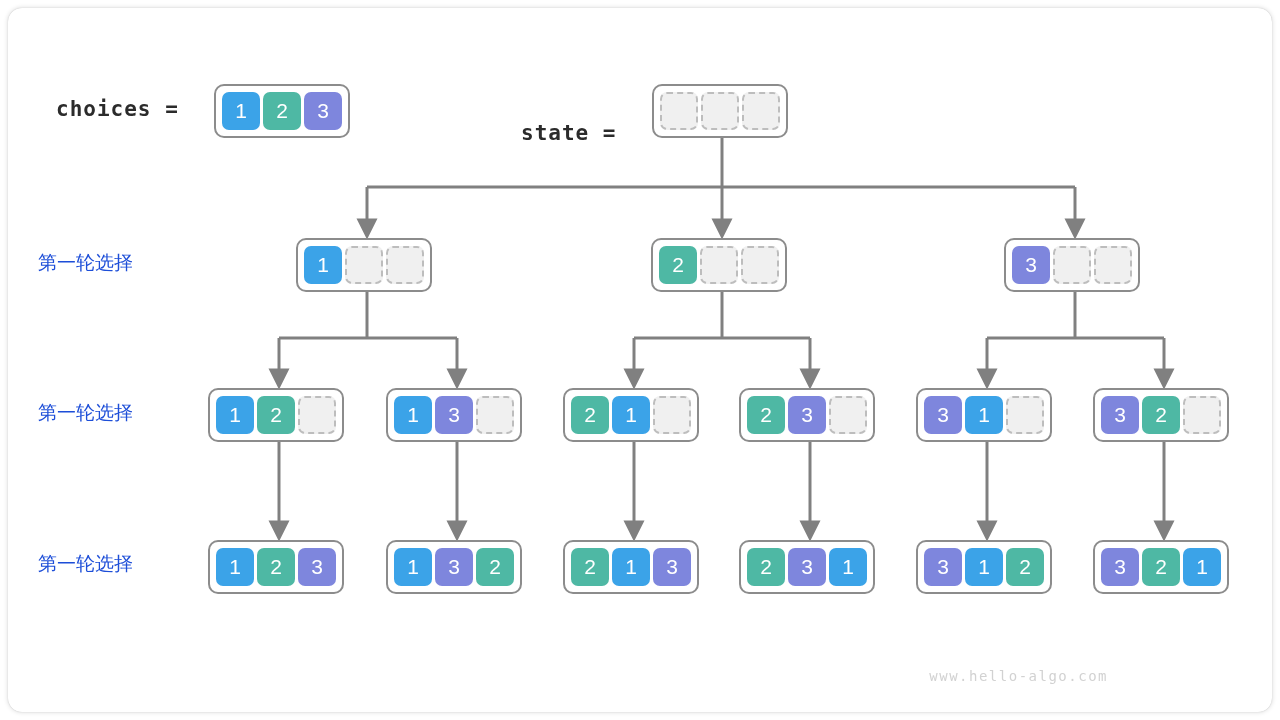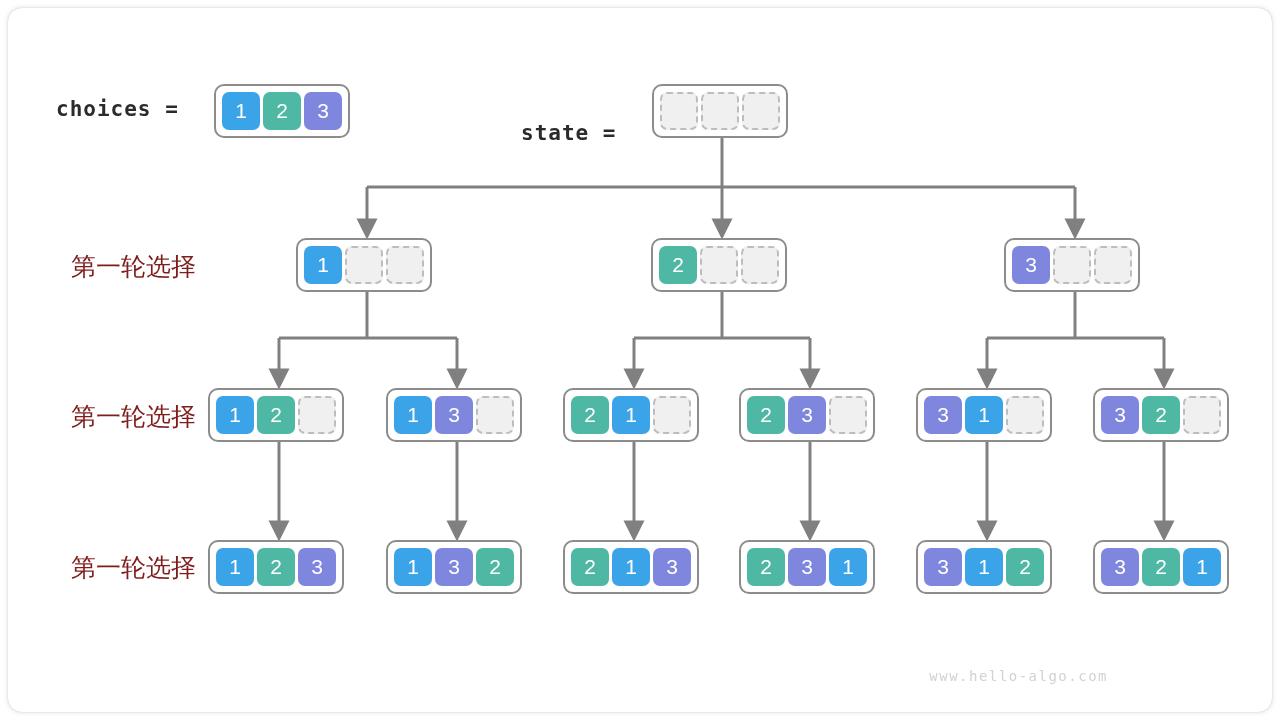--- a/index.html
+++ b/index.html
@@ -50,24 +50,23 @@
     font-size: 21px;
     color: #2b2b2b;
     letter-spacing: 1px;
     white-space: nowrap;
   }
 
   
   .row-label {
     position: absolute;
     font-family: "Liberation Sans", "DejaVu Sans", sans-serif;
-    font-size: 25px;
-    color: #7f1d1d;
+    font-size: 19px;
+    color: #1d4ed8;
     white-space: nowrap;
-    margin-left: 33px;
   }
 
   
   .array {
     position: absolute;
     display: flex;
     align-items: center;
     gap: 3px;
     padding: 6px;
     border: 2px solid #8c8c8c;

